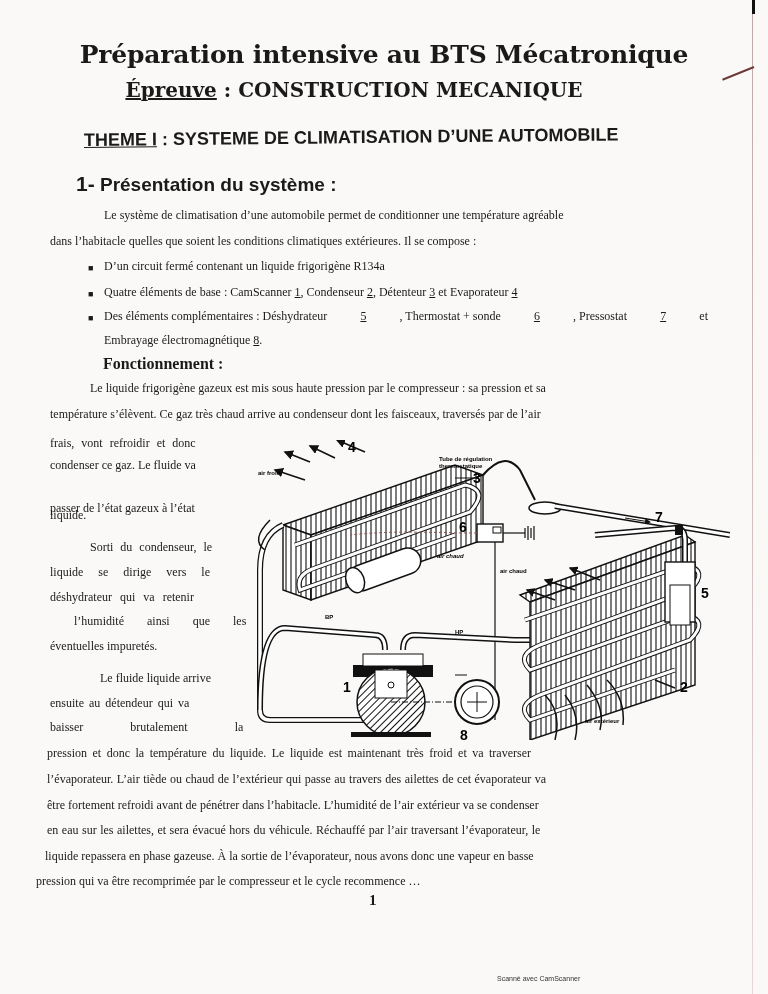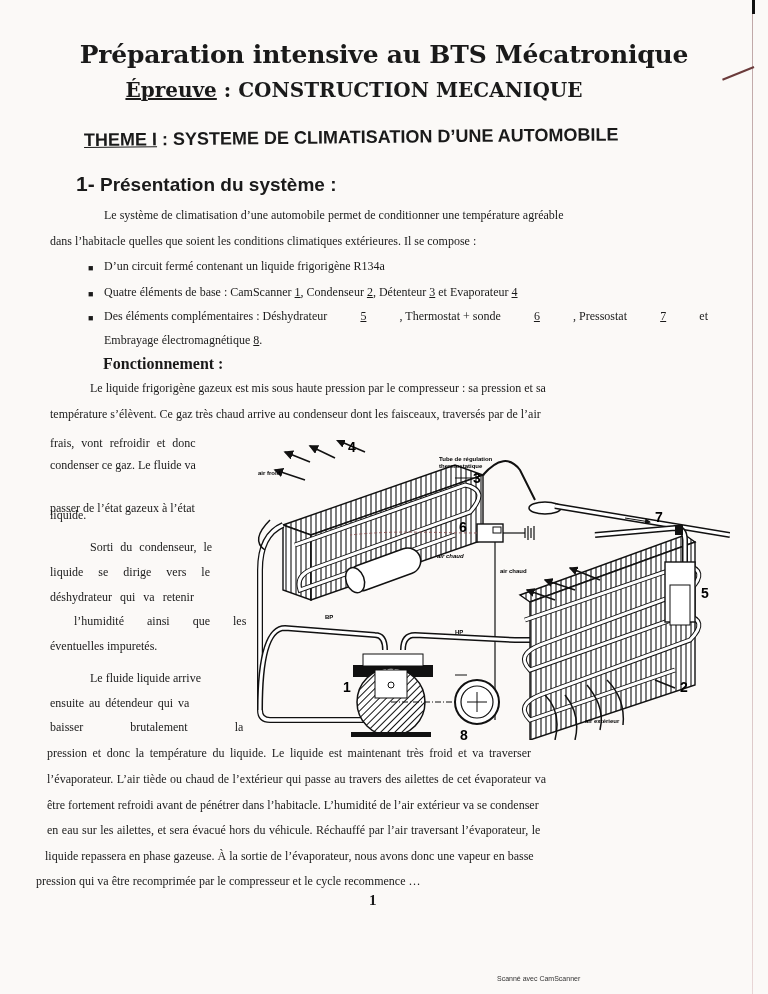--- a/index.html
+++ b/index.html
@@ -104,21 +104,21 @@
 <div class="line" style="left:50px;top:458px;">condenser ce gaz. Le fluide va</div>
 <div class="line" style="left:50px;top:483px;margin-top:18px;">passer de l’état gazeux à l’état</div>
 <div class="line" style="left:50px;top:508px;">liquide.</div>
 
 <div class="line" style="left:90px;top:540px;word-spacing:4px;">Sorti du condenseur, le</div>
 <div class="line" style="left:50px;top:565px;word-spacing:12px;">liquide se dirige vers le</div>
 <div class="line" style="left:50px;top:590px;word-spacing:5px;">déshydrateur qui va retenir</div>
 <div class="line" style="left:50px;top:614px;word-spacing:20px;margin-left:24px;">l’humidité ainsi que les</div>
 <div class="line" style="left:50px;top:639px;">éventuelles impuretés.</div>
 
-<div class="line" style="left:90px;top:671px;">Le fluide liquide arrive</div>
+<div class="line" style="left:100px;top:671px;">Le fluide liquide arrive</div>
 <div class="line" style="left:50px;top:696px;word-spacing:2px;">ensuite au détendeur qui va</div>
 <div class="line" style="left:50px;top:720px;word-spacing:44px;text-align:center;">baisser brutalement la</div>
 <div class="line" style="left:47px;top:746px;word-spacing:2.5px;">pression et donc la température du liquide. Le liquide est maintenant très froid et va traverser</div>
 <div class="line" style="left:47px;top:772px;word-spacing:0.5px;">l’évaporateur. L’air tiède ou chaud de l’extérieur qui passe au travers des ailettes de cet évaporateur va</div>
 <div class="line" style="left:47px;top:798px;">être fortement refroidi avant de pénétrer dans l’habitacle. L’humidité de l’air extérieur va se condenser</div>
 <div class="line" style="left:47px;top:823px;word-spacing:0.5px;">en eau sur les ailettes, et sera évacué hors du véhicule. Réchauffé par l’air traversant l’évaporateur, le</div>
 <div class="line" style="left:45px;top:849px;">liquide repassera en phase gazeuse. À la sortie de l’évaporateur, nous avons donc une vapeur en basse</div>
 <div class="line" style="left:36px;top:874px;">pression qui va être recomprimée par le compresseur et le cycle recommence …</div>
 
 <svg class="diagram" viewBox="0 0 475 300" xmlns="http://www.w3.org/2000/svg">

